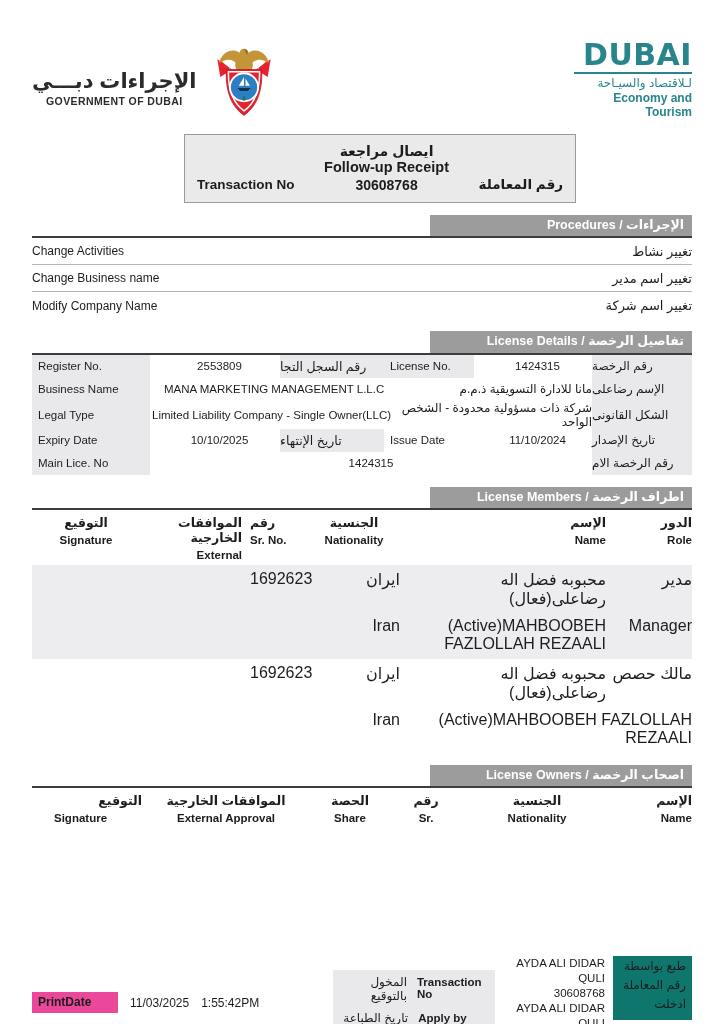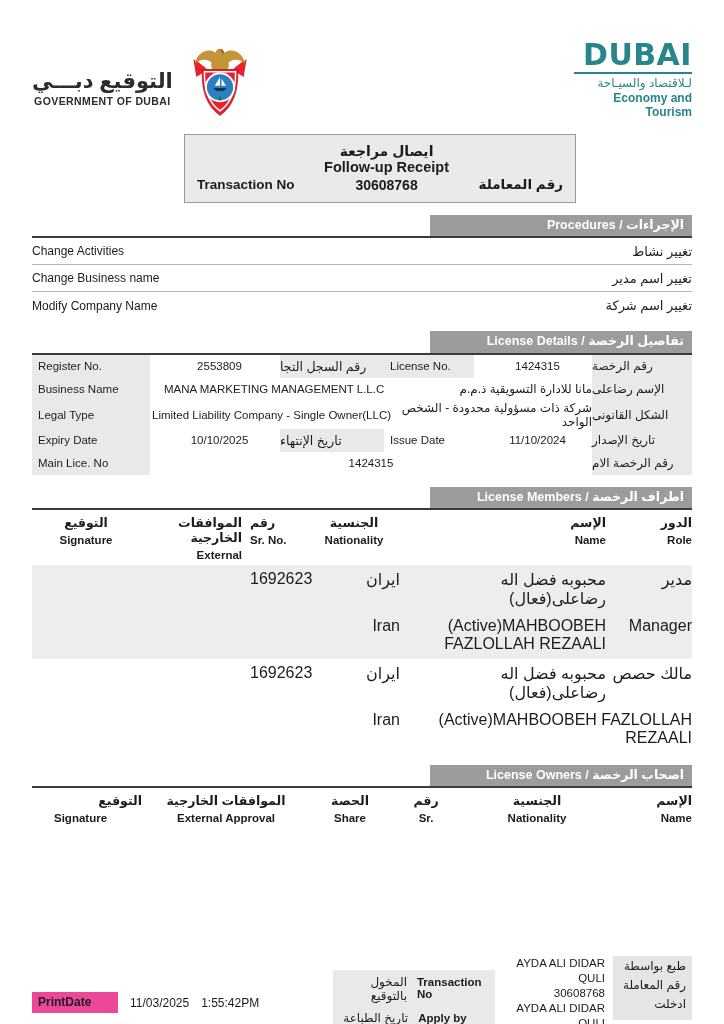--- a/index.html
+++ b/index.html
@@ -82,31 +82,31 @@
   
   .foot { display:flex; margin-top:128px; align-items:flex-start; }
   .f-left { display:flex; align-items:center; gap:12px; margin-top:36px; }
   .f-printdate { background:#ec4899; width:86px; padding:3px 6px 4px 6px; font-size:12px; font-weight:bold; }
   .f-date, .f-time { font-size:12px; }
   .f-mid { background:#e9e9eb; width:172px; margin-left:74px; margin-top:14px; padding:5px 8px 6px 10px; font-size:11.5px; font-weight:bold; }
   .f-mid-line { display:flex; gap:10px; align-items:baseline; }
   .f-mid-line + .f-mid-line { margin-top:8px; }
   .f-mid-ar { direction:rtl; font-weight:normal; font-size:12px; }
   .f-vals { margin-left:auto; text-align:right; font-size:11.5px; line-height:15px; }
-  .f-lbls { background:#e5e5e5; width:84px; margin-left:8px; text-align:right; direction:rtl; font-size:12px; line-height:19px; padding:1px 6px 4px 6px; height:64px; }
+  .f-lbls { background:#0f766e; width:84px; margin-left:8px; text-align:right; direction:rtl; font-size:12px; line-height:19px; padding:1px 6px 4px 6px; height:64px; }
 </style>
 </head>
 <body>
 
 <div class="page">
 
   <div class="hdr">
     <div class="gov">
       <div class="gov-txt">
-        <div class="gov-ar">التوقيع دبـــي</div>
+        <div class="gov-ar">الإجراءات دبـــي</div>
         <div class="gov-en">GOVERNMENT OF DUBAI</div>
       </div>
       <svg class="emblem" viewBox="0 0 100 118">
 
         <g stroke="#c49439" stroke-width="2.5">
           <line x1="18" y1="22" x2="46" y2="52"></line>
           <line x1="82" y1="22" x2="54" y2="52"></line>
         </g>
         <polygon points="14,20 34,34 18,44" fill="#e8212e"></polygon>
         <polygon points="86,20 66,34 82,44" fill="#e8212e"></polygon>

